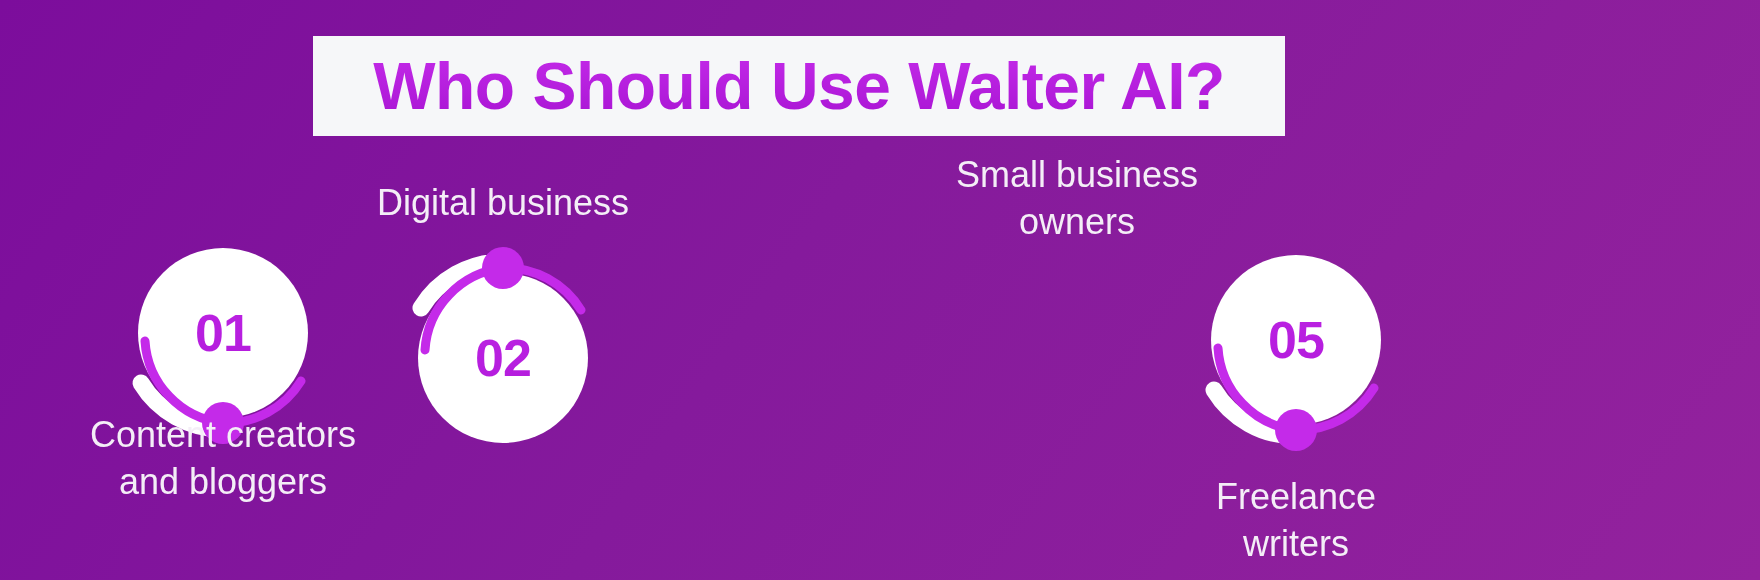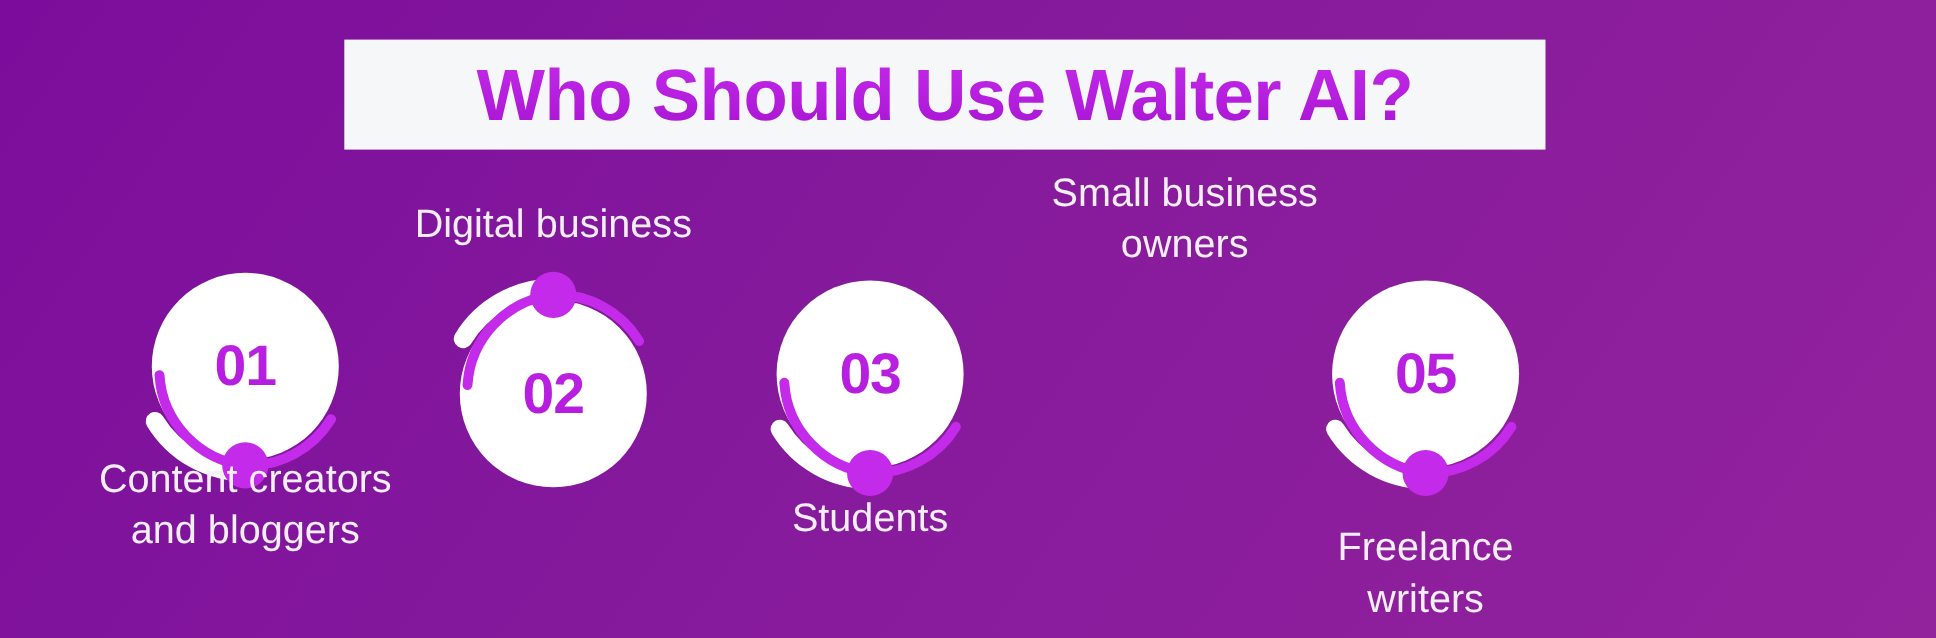--- a/index.html
+++ b/index.html
@@ -14,21 +14,21 @@
     font-family: "Liberation Sans", sans-serif;
     background: linear-gradient(125deg, #7c0d9c 0%, #851a9c 45%, #93229d 100%);
     position: relative;
   }
 
   
   #title-banner {
     position: absolute;
     left: 313px;
     top: 36px;
-    width: 1092px;
+    width: 972px;
     height: 100px;
     background: #f6f7f9;
     display: flex;
     align-items: center;
     justify-content: center;
   }
 
   #title-text {
     font-size: 66px;
     font-weight: bold;
@@ -159,32 +159,20 @@
         <circle cx="100" cy="100" r="85" fill="#ffffff"></circle>
         <path d="M 100 4 A 96 96 0 0 0 18 50" fill="none" stroke="#ffffff" stroke-width="17" stroke-linecap="round"></path>
         <path d="M 22 92 A 88 88 0 0 1 100 10 A 88 88 0 0 1 178 52" fill="none" stroke="#c42ae9" stroke-width="9" stroke-linecap="round"></path>
         <circle cx="100" cy="10" r="21" fill="#c42ae9"></circle>
       </svg>
       <div class="badge-number">02</div>
     </div>
     <div class="step-label" style="white-space:pre-line;">Digital business</div>
   </div>
 
-  <div class="step s3 down">
-    <div class="badge">
-      <svg viewBox="0 0 200 200">
-        <circle cx="100" cy="100" r="85" fill="#ffffff"></circle>
-        <path d="M 100 196 A 96 96 0 0 1 18 150" fill="none" stroke="#ffffff" stroke-width="17" stroke-linecap="round"></path>
-        <path d="M 22 108 A 88 88 0 0 0 100 190 A 88 88 0 0 0 178 148" fill="none" stroke="#c42ae9" stroke-width="9" stroke-linecap="round"></path>
-        <circle cx="100" cy="190" r="21" fill="#c42ae9"></circle>
-      </svg>
-      <div class="badge-number">03</div>
-    </div>
-    <div class="step-label" style="white-space:pre-line;">Students</div>
-  </div>
 
   <div class="step s4 up">
     <div class="step-label" style="white-space:pre-line;">Small business
 owners</div>
   </div>
 
   <div class="step s5 down">
     <div class="badge">
       <svg viewBox="0 0 200 200">
         <circle cx="100" cy="100" r="85" fill="#ffffff"></circle>

